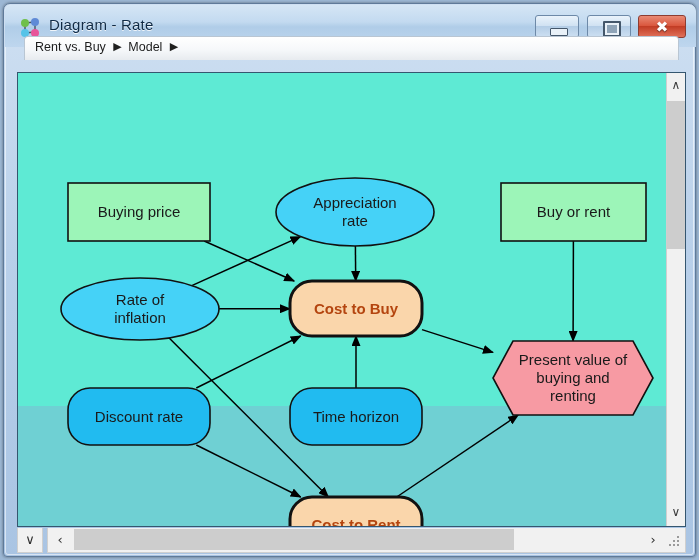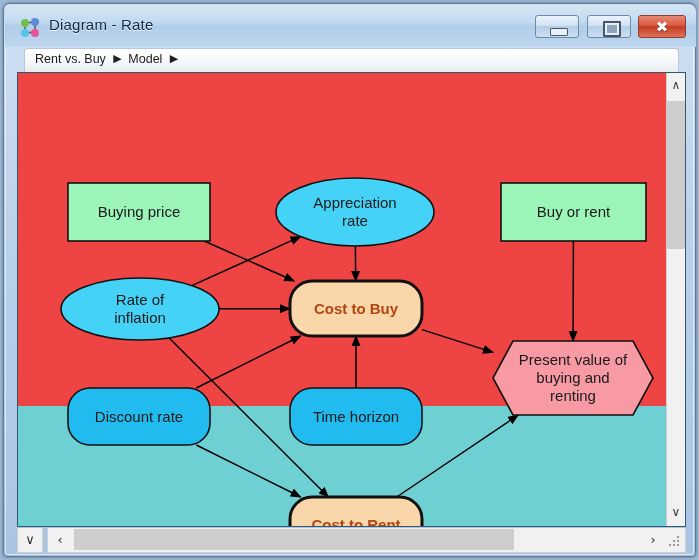--- a/index.html
+++ b/index.html
@@ -80,21 +80,21 @@
   }
   .wbtn .g-close{
     position:absolute;left:0;top:0;right:0;bottom:0;
     color:#fff;font-size:15px;font-weight:bold;
     line-height:21px;text-align:center;
     text-shadow:0 1px 1px rgba(0,0,0,.55);
   }
 
   
   .crumbbar{
-    position:absolute;left:20px;top:44px;width:655px;height:24px;
+    position:absolute;left:20px;top:32px;width:655px;height:24px;
     box-sizing:border-box;
     border:1px solid #b9c6d3;
     border-bottom:none;
     border-radius:4px 4px 0 0;
     background:linear-gradient(to bottom,#ffffff 0%,#f6f8fa 55%,#e7ebef 100%);
   }
   .crumbs{
     position:absolute;left:10px;top:3px;
     font-size:12.5px;color:#1c1c1c;white-space:nowrap;
   }
@@ -107,21 +107,21 @@
   
   .canvas-wrap{
     position:absolute;left:13px;top:68px;width:669px;height:455px;
     box-sizing:border-box;
     border:1px solid #35566f;
     background:#6fd0d3;
     overflow:hidden;
   }
   .canvas{
     position:absolute;left:0;top:0;width:648px;height:333px;
-    background:#ef4444;
+    background:#5eead4;
   }
   .canvas svg{position:absolute;left:0;top:0;}
 
   
   .vscroll{
     position:absolute;right:0;top:0;width:19px;height:453px;
     background:#f1f1f1;border-left:1px solid #cfcfcf;
     box-sizing:border-box;
   }
   .vthumb{

